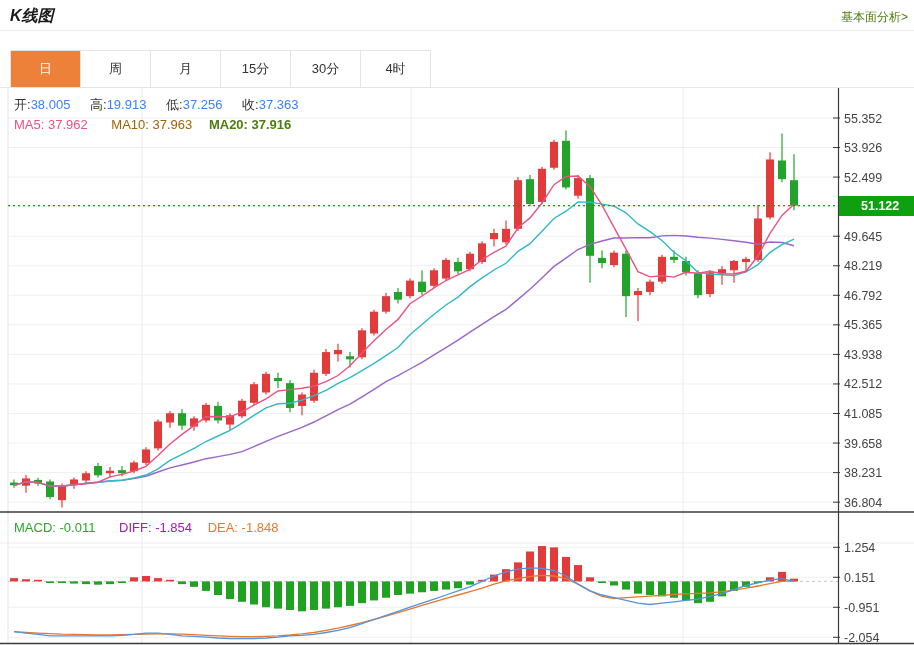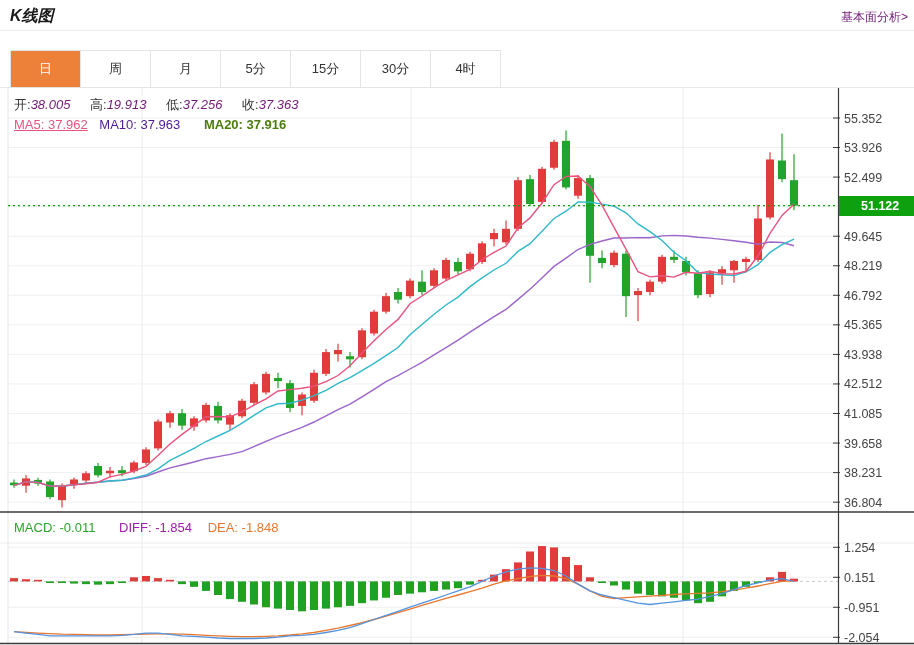--- a/index.html
+++ b/index.html
@@ -1,53 +1,52 @@
 <!DOCTYPE html>
 <html><head>
 <meta charset="utf-8">
 <style>
   html,body{margin:0;padding:0;background:#fff;}
   body{width:914px;height:645px;position:relative;overflow:hidden;
        font-family:"Liberation Sans","DejaVu Sans",sans-serif;-webkit-font-smoothing:antialiased;}
   #titlebar{position:absolute;left:0;top:0;width:914px;height:30px;border-bottom:1px solid #ececec;z-index:5;}
   #page-title{position:absolute;left:10px;top:6px;font-size:16px;font-weight:bold;color:#1a1a1a;font-style:italic;}
-  #fundamental-link{position:absolute;right:6px;top:9px;font-size:12px;color:#701a75;text-decoration:none;cursor:pointer;}
+  #fundamental-link{position:absolute;right:6px;top:9px;font-size:12px;color:#4d7c0f;text-decoration:none;cursor:pointer;}
   #tabs{position:absolute;left:10px;top:50px;display:flex;z-index:5;border:1px solid #e4e4e4;background:#fff;}
   .tab{width:69px;height:36px;line-height:36px;text-align:center;font-size:13px;color:#333;
        border-right:1px solid #e4e4e4;cursor:pointer;background:#fff;}
   .tab:last-child{border-right:none;}
   .tab.active{background:#ee8139;color:#fff;}
   #tabs-underline{position:absolute;left:0;top:87px;width:914px;height:1px;background:#e9e9e9;z-index:4;}
   #chart{position:absolute;left:0;top:0;z-index:1;}
   svg text{font-family:"Liberation Sans","DejaVu Sans",sans-serif;}
   .legend-row{position:absolute;left:14px;font-size:13px;z-index:6;white-space:nowrap;}
   .legend-row .item{margin-right:16px;}
   .lbl{color:#333;}
-  .val-green{color:#701a75;font-style:italic;}
-  .ma5{color:#e8537f;margin-right:8px;text-decoration:underline;}
-  .ma10{color:#4c1d95;margin-right:20px;}
+  .val-green{color:#3b82f6;}
+  .ma5{color:#e8537f;margin-right:20px;}
+  .ma10{color:#a16207;margin-right:13px;}
   .ma20{color:#4d7c0f;font-weight:bold;}
   .macd-g{color:#2aa52a;margin-right:20px;}
   .diff-b{color:#a21caf;margin-right:12px;}
   .dea-o{color:#e8772e;}
   #price-tag{position:absolute;left:839px;top:196px;width:67px;height:20px;background:#0ea00e;
              color:#fff;font-size:12.5px;line-height:20px;padding-left:22px;z-index:6;font-weight:bold;}
 </style>
 </head>
 <body>
 
 <div id="titlebar"></div>
 <div id="page-title">K线图</div>
 <a id="fundamental-link">基本面分析&gt;</a>
 
 <div id="tabs">
     <div class="tab active">日</div>
     <div class="tab">周</div>
     <div class="tab">月</div>
-    <div class="tab">5分</div>
     <div class="tab">15分</div>
     <div class="tab">30分</div>
     <div class="tab">4时</div>
   </div>
 <div id="tabs-underline"></div>
 
 <svg id="chart" width="914" height="645" viewBox="0 0 914 645">
     <line x1="142" y1="88" x2="142" y2="643" stroke="#ececec" stroke-width="1"></line>
     <line x1="411" y1="88" x2="411" y2="643" stroke="#ececec" stroke-width="1"></line>
     <line x1="683" y1="88" x2="683" y2="643" stroke="#ececec" stroke-width="1"></line>

